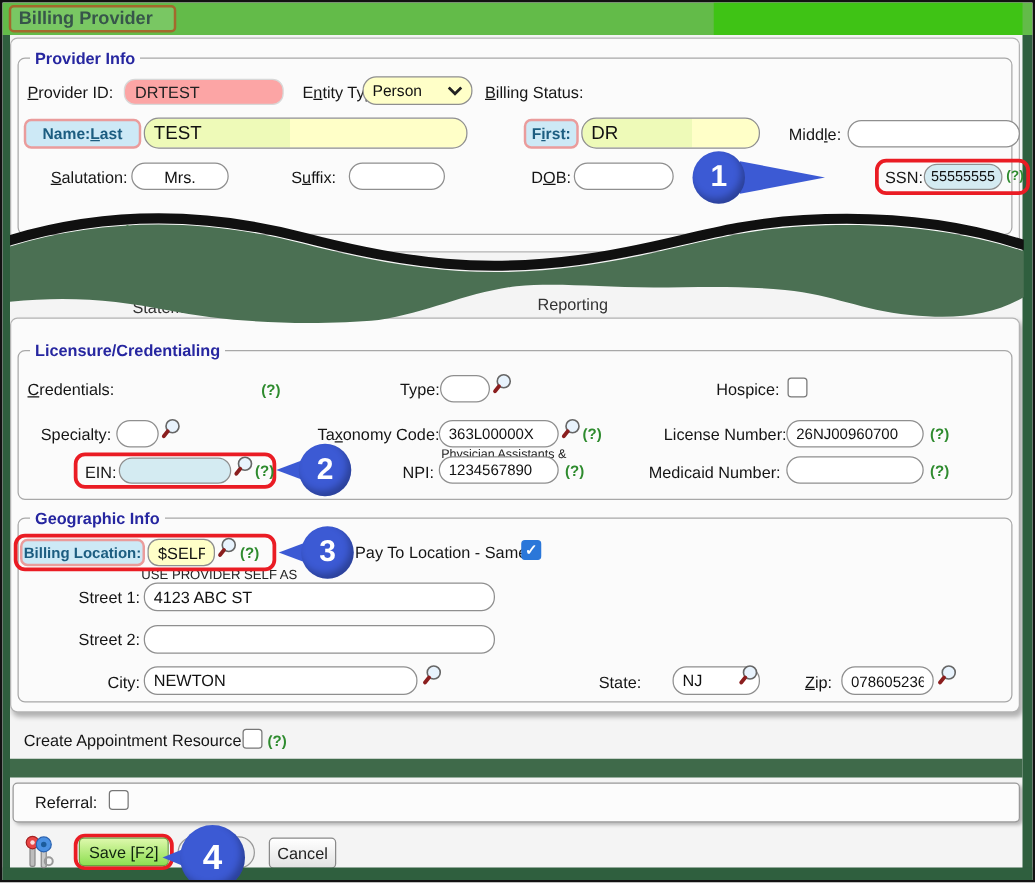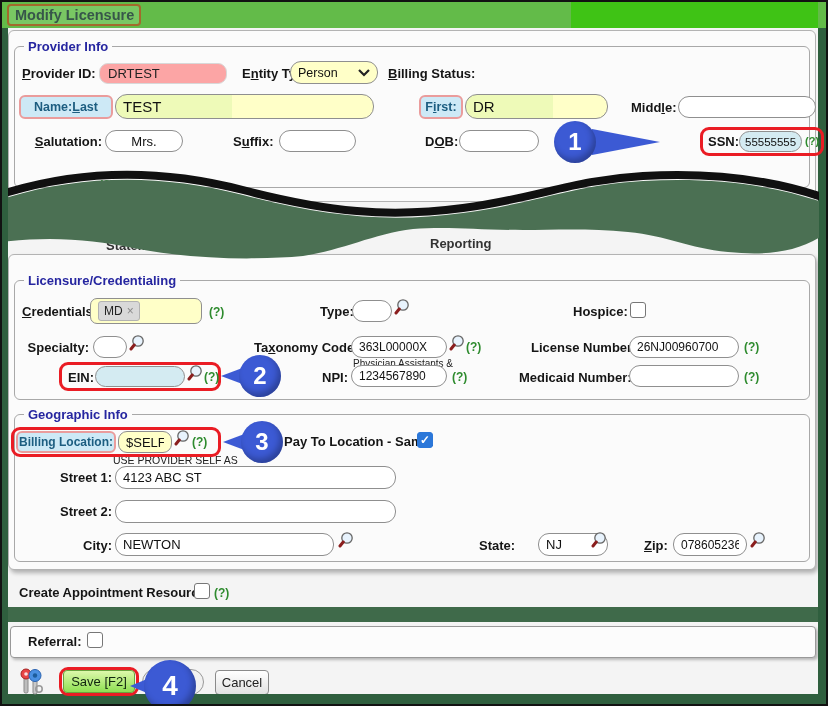--- a/index.html
+++ b/index.html
@@ -1,19 +1,19 @@
 <!DOCTYPE html>
 <html><head>
 <meta charset="utf-8">
 <style>
   html,body{margin:0;padding:0;background:#ffffff;font-family:"Liberation Sans",sans-serif;}
   #page{position:relative;width:828px;height:706px;box-sizing:border-box;border:2px solid #121212;
         background:#f4f4f4;overflow:hidden;}
   .abs{position:absolute;box-sizing:border-box;}
-  .lbl{font-weight:bold;font-size:13px;color:#151515;white-space:nowrap;}
+  .lbl{font-weight:normal;font-size:13px;color:#151515;white-space:nowrap;}
   .rt{text-align:right;}
   .inp{font-size:13px;color:#111;border:1px solid #8f8f8f;border-radius:11px;background:#ffffff;
        padding:0 7px;outline:none;box-sizing:border-box;font-family:"Liberation Sans",sans-serif;}
   .yellow{background:#ffffc8;}
   .hl-name{background:linear-gradient(90deg,#eefab8 0 45%,#ffffc8 45%);}
   .hl-first{background:linear-gradient(90deg,#eefab8 0 62%,#ffffc8 62%);}
   .blueinp{background:#d4ebf2;}
   .ro{background:#fca5a5;border:1px solid #d8d8d8;font-size:13px;border-radius:9px;padding:2px 8px;color:#222;}
   .chiplbl{background:#cde9f6;border:2px solid #ea9c9c;border-radius:6px;color:#1c5d80;
            font-weight:bold;font-size:12.5px;display:flex;align-items:center;justify-content:center;white-space:nowrap;}
@@ -44,21 +44,21 @@
   u{text-decoration:underline;}
 </style>
 </head>
 <body>
 
 <div id="page">
 
   <div class="abs" style="left:0;top:0;width:824px;height:26px;background:#63bb49;z-index:2;"></div>
   <div class="abs" style="left:569px;top:0;width:247px;height:26px;background:#3fc315;z-index:2;"></div>
   <div class="abs" style="left:5px;top:2px;width:134px;height:22px;background:#79c763;border:2px solid #a3692c;border-radius:4px;
-              z-index:3;display:flex;align-items:center;padding-left:6px;font-weight:bold;font-size:14.5px;color:#37564a;">Modify Licensure</div>
+              z-index:3;display:flex;align-items:center;padding-left:6px;font-weight:bold;font-size:14.5px;color:#37564a;">Billing Provider</div>
 
   <div class="abs" style="left:0;top:26px;width:6px;height:676px;background:#2f5f3e;z-index:2;"></div>
   <div class="abs" style="left:816px;top:26px;width:8px;height:676px;background:#2f5f3e;z-index:2;"></div>
   <div class="abs" style="left:0;top:692px;width:824px;height:10px;background:#2f5f3e;z-index:2;"></div>
 
   <div class="abs panel" style="left:6px;top:28px;width:808px;height:172px;box-shadow:none;"></div>
   <div class="abs fieldset" style="left:12px;top:44px;width:796px;height:142px;"></div>
   <div class="abs legend" style="left:22px;top:37px;">
     <span>Provider Info</span>
   </div>
@@ -138,26 +138,20 @@
   <div class="abs panel" style="left:6px;top:252px;width:808px;height:316px;"></div>
 
   <div class="abs fieldset" style="left:12px;top:278px;width:796px;height:120px;"></div>
   <div class="abs legend" style="left:22px;top:271px;">
     <span>Licensure/Credentialing</span>
   </div>
 
   <span class="abs lbl" style="left:20px;top:302px;">
     <span></span><u>C</u><span>redentials:</span>
   </span>
-  <div class="abs inp yellow" style="left:88px;top:296px;width:112px;height:26px;border-radius:7px;display:flex;align-items:center;">
-    <div class="chip">
-      <span>MD</span>
-      <span style="color:#8a8a8a;font-size:12px;">×</span>
-    </div>
-  </div>
   <span class="abs help" style="left:207px;top:303px;">(?)</span>
 
   <span class="abs lbl" style="left:318px;top:302px;">Type:</span>
   <input class="abs inp" style="left: 350px; top: 298px; width: 40px; height: 22px;">
   <span class="abs mag" style="left:392px;top:296px;">
     <svg width="16" height="17">
         <circle cx="9" cy="7" r="5.2" fill="#e8f3fd" stroke="#666" stroke-width="1.3"></circle>
         <line x1="5.2" y1="11" x2="2" y2="15" stroke="#8b1e1e" stroke-width="3" stroke-linecap="round"></line>
       </svg>
   </span>

